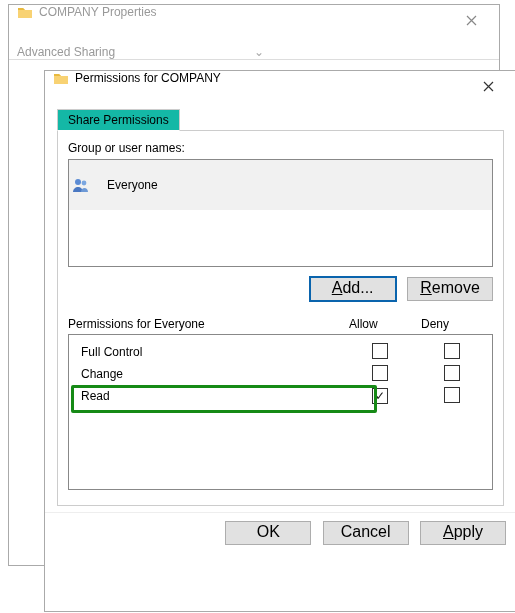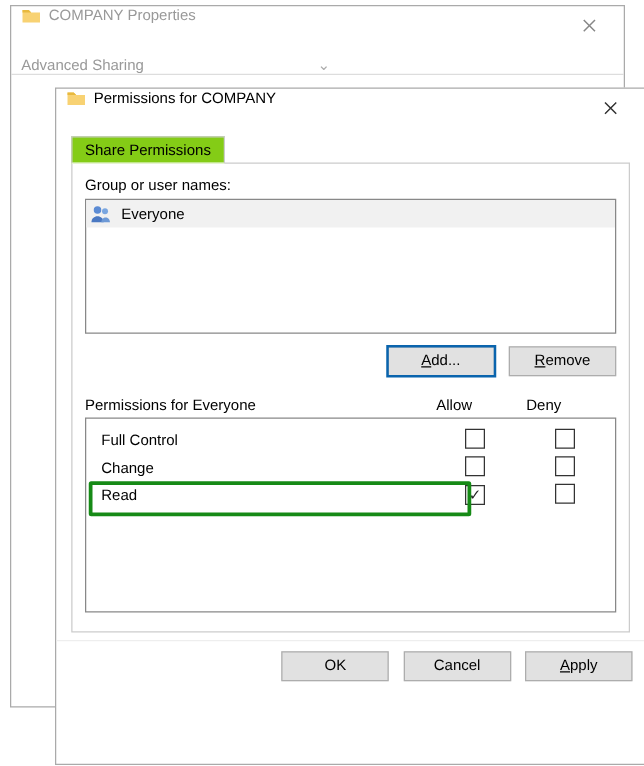--- a/index.html
+++ b/index.html
@@ -9,28 +9,28 @@
 .titlebar.active .title{color:#000}
 .close-btn{width:40px;height:30px;display:flex;align-items:center;justify-content:center;cursor:pointer}
 .close-btn svg{stroke:#888}
 .titlebar.active .close-btn svg{stroke:#333}
 .folder-icon{width:16px;height:16px}
 .sharing-header{display:flex;align-items:flex-end;padding:0 8px;height:24px;color:#999;border-bottom:1px solid #ddd}
 .sharing-header span{flex:1}
 .chev{color:#aaa}
 .dlg{left:44px;top:70px;width:471px;height:540px}
 .dlg-body{padding:8px 12px 6px 12px}
-.tab{display:inline-block;border:1px solid #ccc;border-bottom:1px solid #fff;padding:3px 10px;position:relative;z-index:2;background:#84cc16}
+.tab{display:inline-block;border:1px solid #ccc;border-bottom:1px solid #fff;padding:3px 10px;position:relative;z-index:2;background:#14b8a6}
 .tab-panel{border:1px solid #ccc;margin-top:-1px;padding:10px 10px 12px 10px;height:376px;box-sizing:border-box}
 .lbl{margin-bottom:4px}
 .listbox{border:1px solid #888;height:106px;background:#fff}
-.li-sel{background:#f1f1f1;padding:4px 4px;display:flex;align-items:flex-end;gap:8px}
+.li-sel{background:#f1f1f1;padding:18px 4px;display:flex;align-items:flex-end;gap:18px}
 .users-icon{width:16px;height:14px}
 .btnrow{text-align:right;margin-top:10px}
-.wbtn{display:inline-block;min-width:84px;height:22px;line-height:20px;text-align:center;background:#e1e1e1;border:1px solid #adadad;margin-left:8px;cursor:pointer;font-size:12px}
+.wbtn{display:inline-block;min-width:84px;height:22px;line-height:20px;text-align:center;background:#e1e1e1;border:1px solid #adadad;margin-left:8px;cursor:pointer;font-size:16px}
 .wbtn.primary{outline:2px solid #0a64ad;outline-offset:-1px}
 .perm-head{display:flex;margin-top:16px}
 .perm-head .h1{flex:1}
 .perm-head .hc{width:72px;text-align:left}
 .perm-box{border:1px solid #888;margin-top:3px;height:156px;padding:6px 4px 4px 8px;box-sizing:border-box;position:relative}
 .perm-row{display:flex;align-items:center;height:22px}
 .perm-row .pn{flex:1;padding-left:4px}
 .perm-row .pc{width:72px;text-align:center}
 .cb{width:14px;height:14px;border:1px solid #333;display:inline-flex;align-items:center;justify-content:center;background:#fff;cursor:pointer}
 .cb.checked::after{content:"✓";font-size:12px;line-height:1;color:#222}

